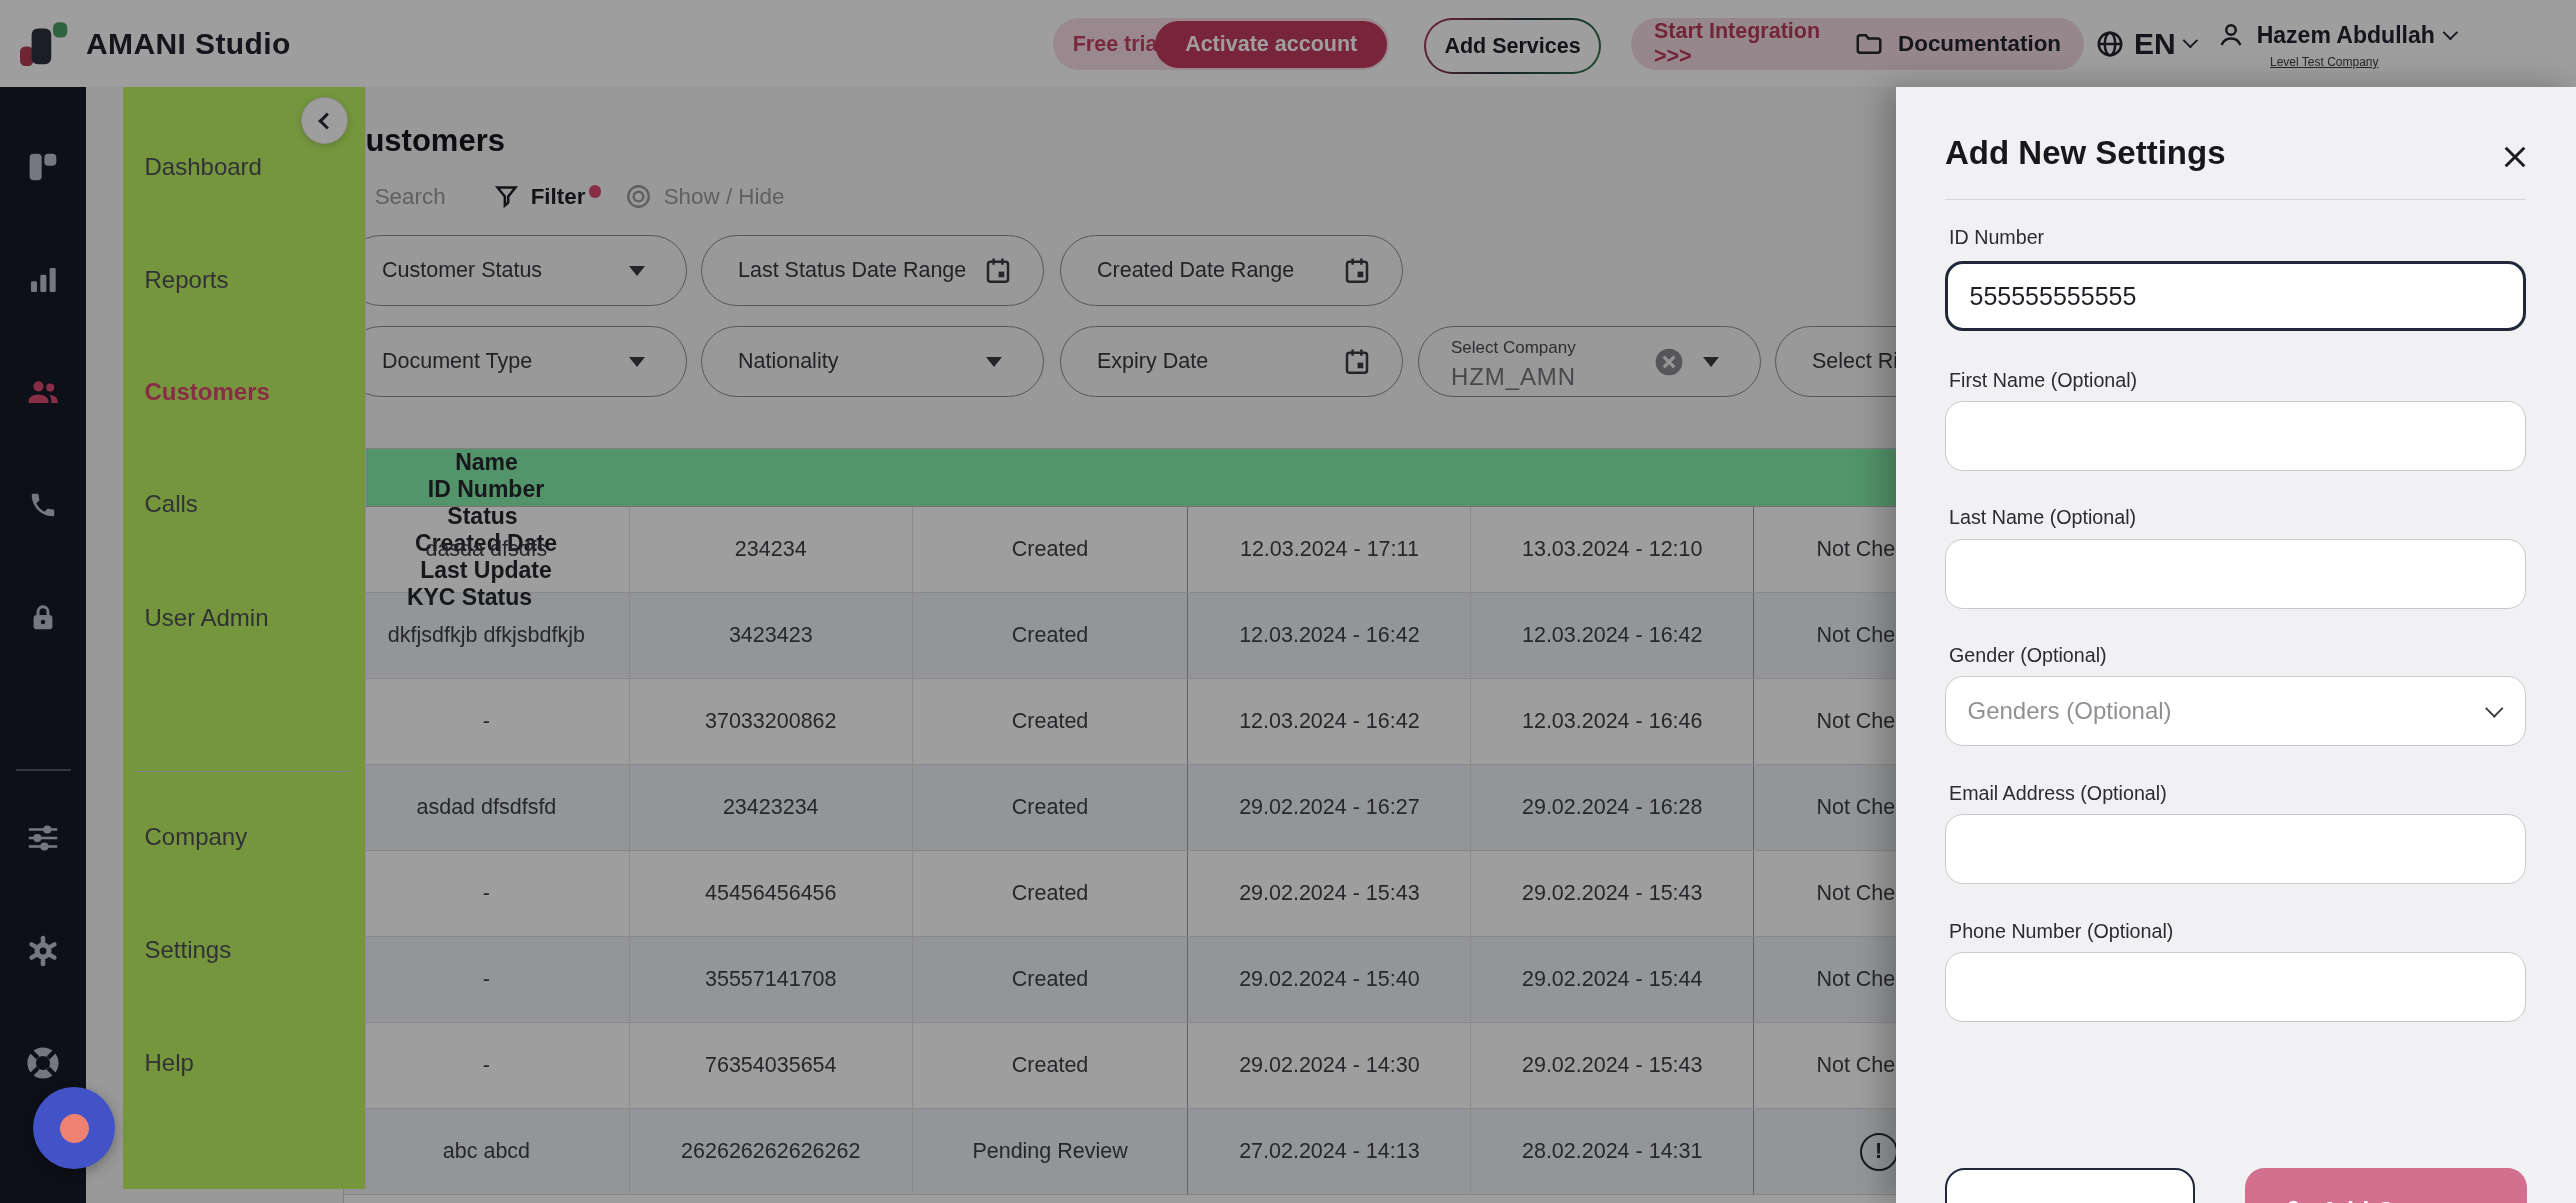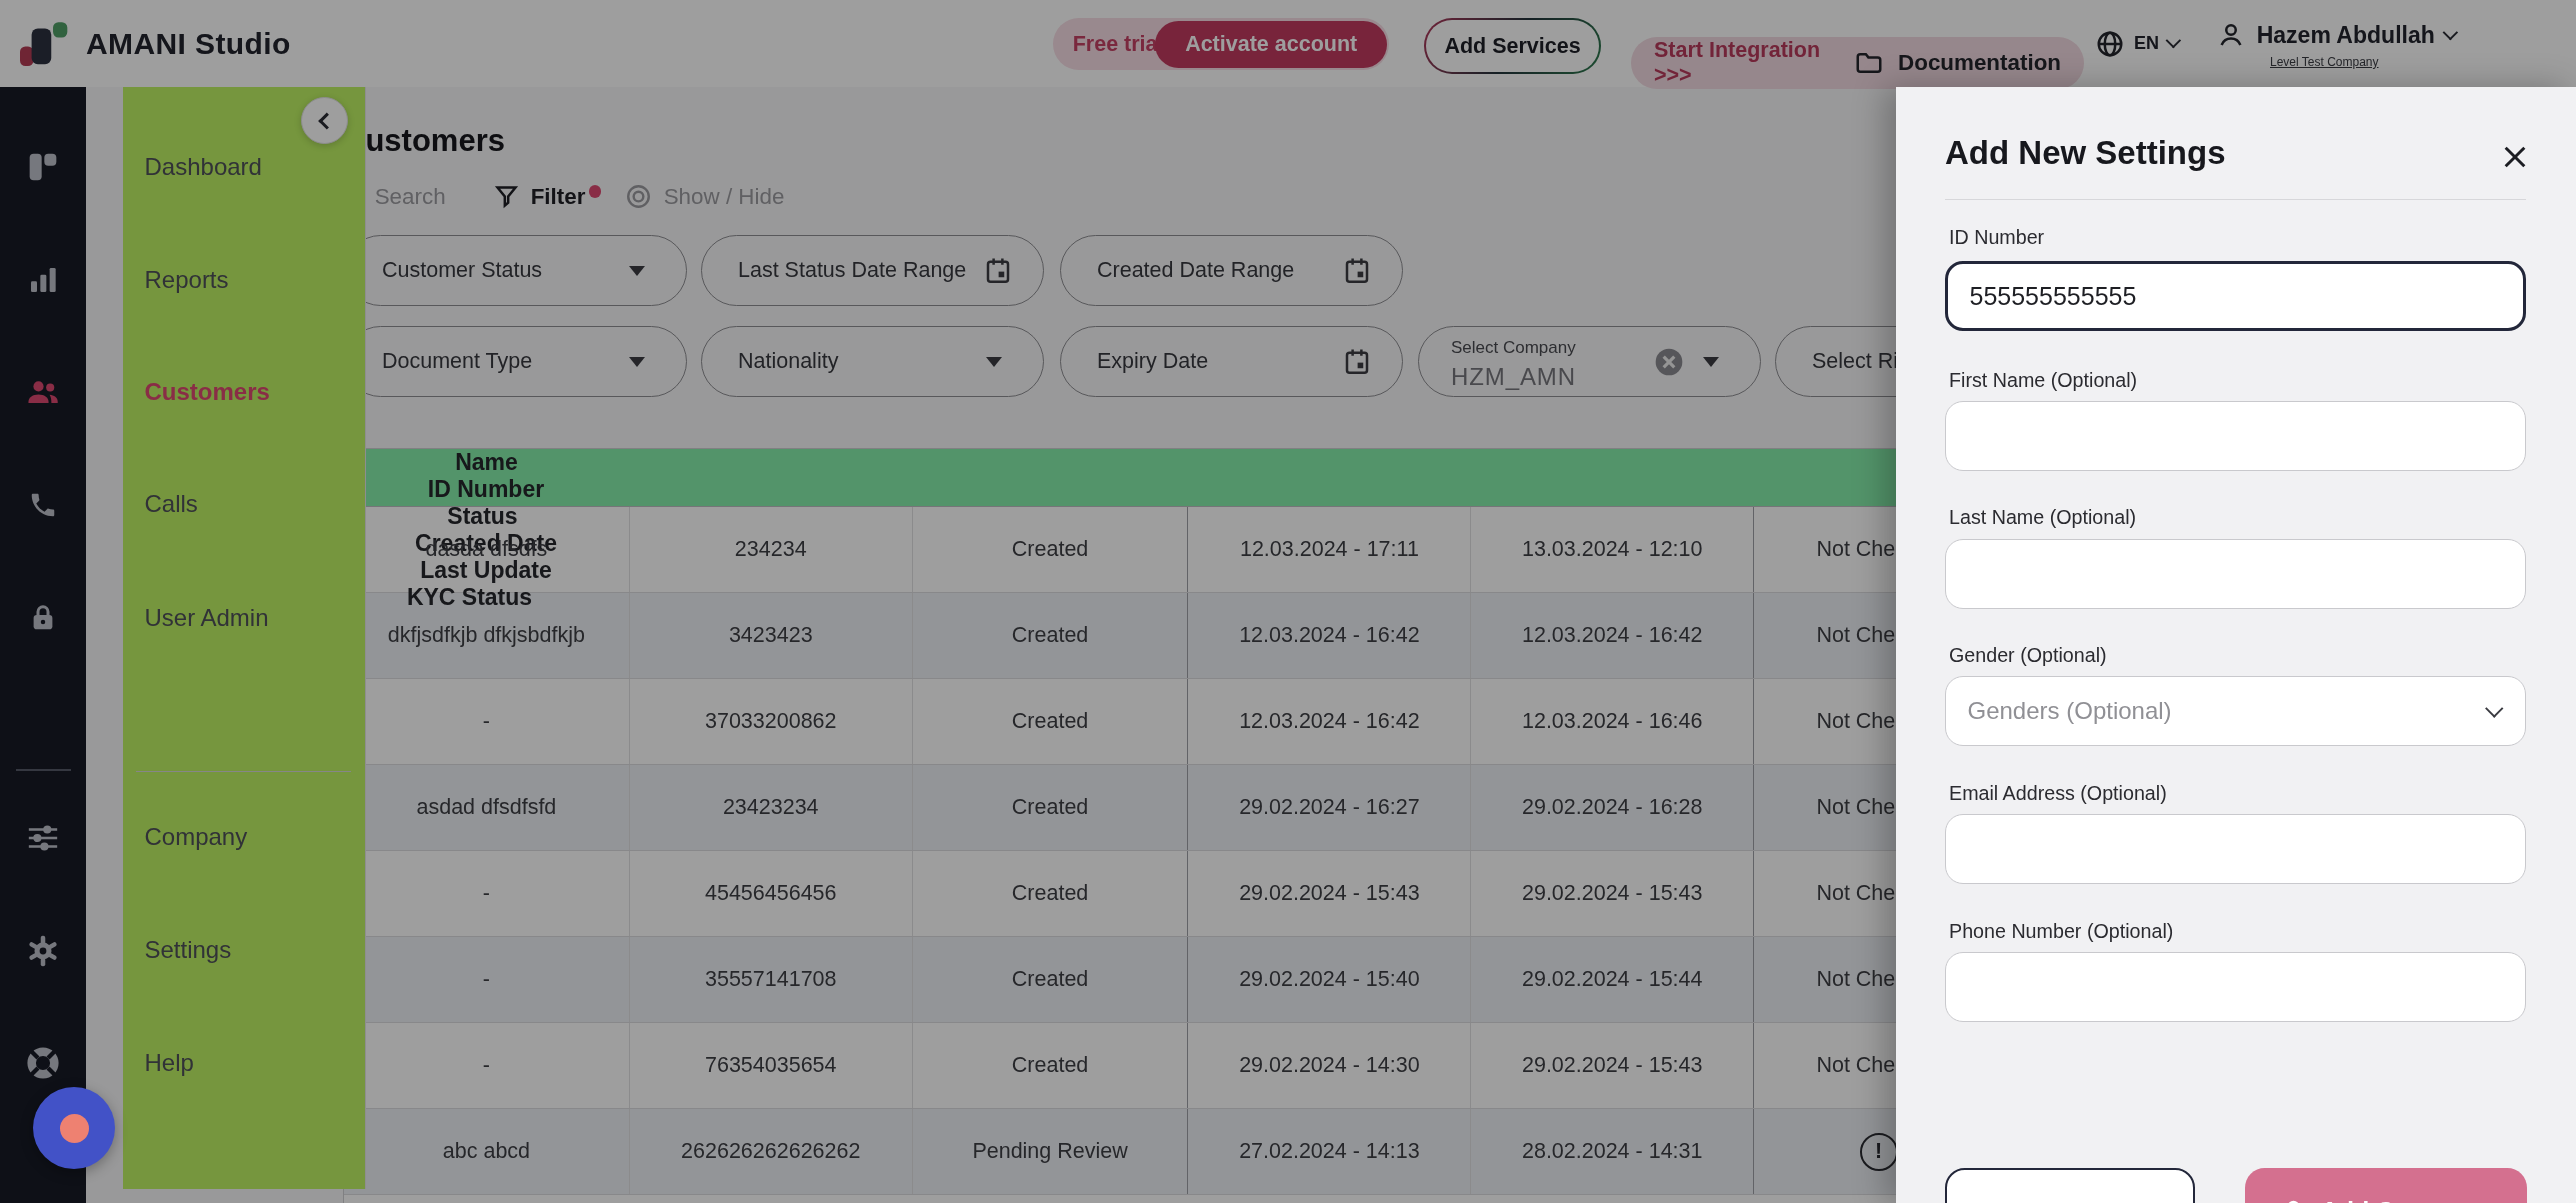--- a/index.html
+++ b/index.html
@@ -13,25 +13,25 @@
          font-size:30px;font-weight:700;color:#23252e;letter-spacing:0.4px;}
   .trial-pill{position:absolute;left:1053px;top:18px;width:336px;height:52px;background:#f7dde5;
               border-radius:34px;display:flex;align-items:center;}
   .free-trial{margin-left:19.7px;font-size:21.5px;font-weight:700;color:#c54265;}
   .activate-btn{position:absolute;right:1.8px;top:2.7px;height:47px;padding:0 30px;background:#c23a5f;
                 border:none;border-radius:27px;color:#fff;font-size:21.5px;font-weight:700;display:flex;align-items:center;}
   .add-services-btn{position:absolute;left:1424px;top:18px;width:177px;height:56px;border-radius:30px;
       background:linear-gradient(#fff,#fff) padding-box,linear-gradient(120deg,#b63a5e,#24343c,#2f7d4f) border-box;
       border:2.7px solid transparent;font-size:21.5px;font-weight:700;color:#1e2027;display:flex;align-items:center;justify-content:center;}
   .integration-pill{position:absolute;left:1631px;top:18px;width:453px;height:52px;background:#f3dae2;
-              border-radius:34px;display:flex;align-items:center;gap:14.3px;padding:0 23px;margin-top:19px;}
+              border-radius:34px;display:flex;align-items:center;gap:14.3px;padding:0 23px;}
   .start-integration{font-size:21.5px;font-weight:700;color:#b93a5c;}
   .doc-label{font-size:22.4px;font-weight:600;color:#24262d;}
   .lang-menu{position:absolute;left:2095px;top:0;height:87px;display:flex;align-items:center;gap:9px;}
-  .lang-label{font-size:18px;font-weight:700;color:#23252e;}
+  .lang-label{font-size:30px;font-weight:700;color:#23252e;}
   .user-menu{position:absolute;left:2216px;top:12.5px;display:flex;align-items:center;gap:10.7px;height:45px;}
   .user-name{font-size:23px;font-weight:700;color:#23252e;}
   .company-subtitle{position:absolute;left:2270px;top:55px;font-size:12px;color:#3c3e45;text-decoration:underline;}
   .chev-thin{width:10.7px;height:10.7px;border-right:2.7px solid #2a2c34;border-bottom:2.7px solid #2a2c34;transform:rotate(45deg);margin-top:-5.4px;}
 
   
   .rail{position:absolute;left:0;top:87px;width:86px;bottom:0;background:#181b26;z-index:4;}
   .rail-item{position:absolute;left:0;width:86px;height:57px;display:flex;align-items:center;justify-content:center;}
   .rail-divider{position:absolute;left:16px;width:55px;height:0;border-top:2.7px solid #565b6a;}
   .menu{position:absolute;left:86px;top:87px;width:243px;bottom:15px;background:#bef264;border-right:0.9px solid #e6e6e8;z-index:4;margin-left:37px;}

